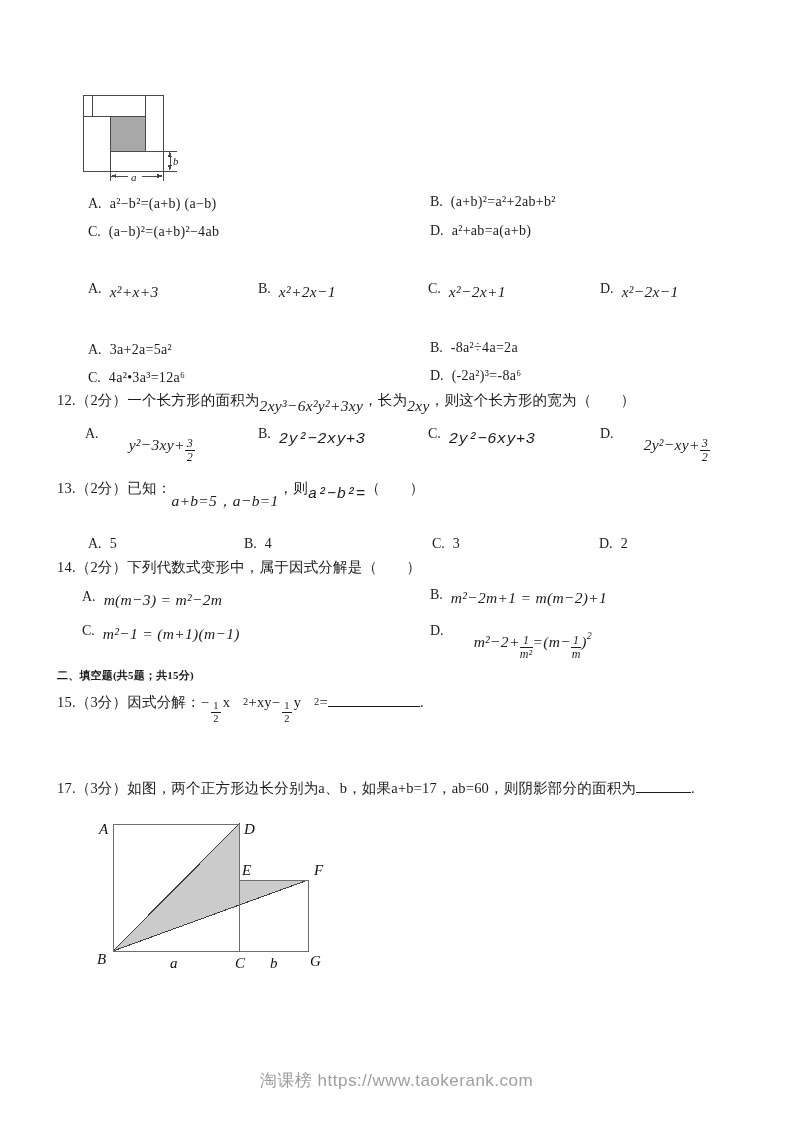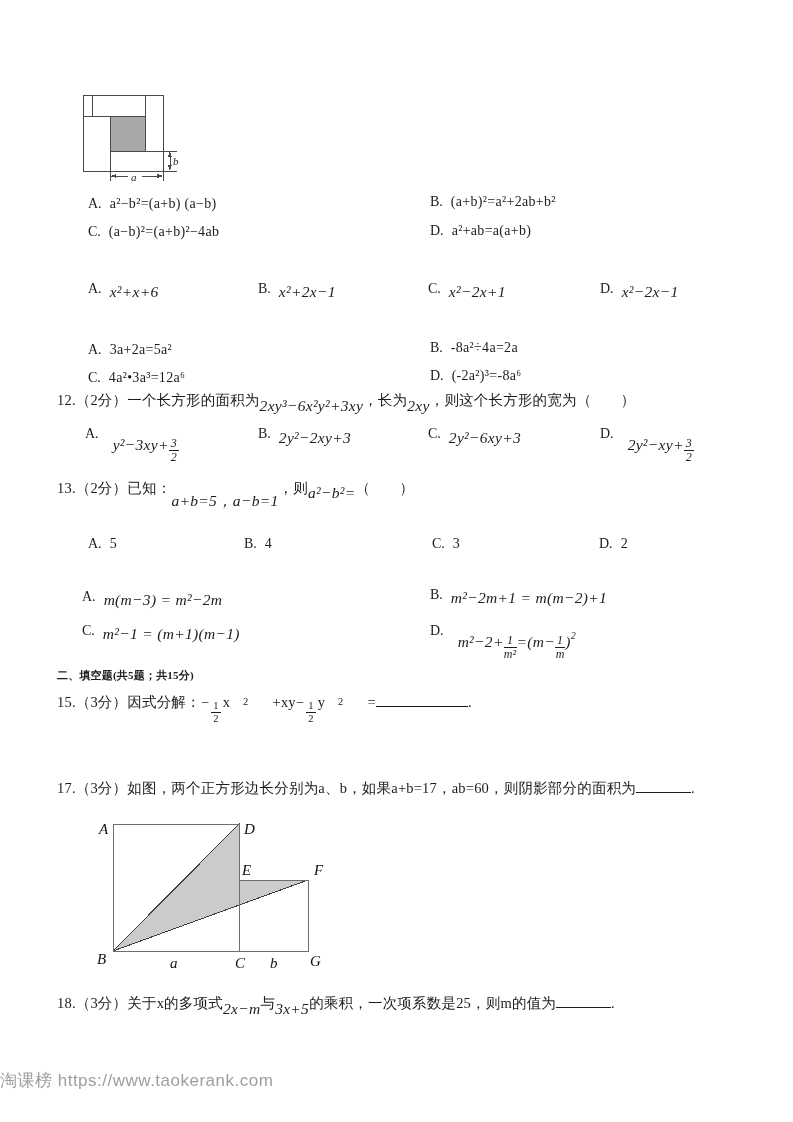--- a/index.html
+++ b/index.html
@@ -6,32 +6,32 @@
   .page{position:relative;width:793px;height:1122px;background:#ffffff;overflow:hidden;
         font-family:"Liberation Serif","DejaVu Sans",serif;color:#1c1c1c;}
   .abs{position:absolute;white-space:nowrap;}
   .stem{font-size:14.5px;letter-spacing:0.2px;}
   .hdr{font-weight:bold;font-size:11px;letter-spacing:0.2px;}
   .olabel{font-size:14px;margin-right:8px;}
   .mathi{font-style:italic;font-size:15.5px;font-family:"Liberation Serif","DejaVu Serif",serif;letter-spacing:0.3px;}
   .exprup{font-size:14px;letter-spacing:0.3px;}
   .dip{position:relative;top:6px;}
   .dipgiven{position:relative;top:13px;}
-  .dipsm{position:relative;top:5px;}
-  .dipopt{position:relative;top:12px;margin-left:6px;}
+  .dipsm{position:relative;top:5px;font-family:Liberation Mono, monospace;}
+  .dipopt{position:relative;top:12px;margin-left:22px;}
   .dipopt2{position:relative;top:4px;}
   .sfrac{display:inline-block;text-align:center;font-size:12px;line-height:1.1;vertical-align:-11px;font-style:italic;}
   .sfrac .num{display:block;border-bottom:1px solid #1c1c1c;padding:0 2px;}
   .sfrac .den{display:block;}
   .sfrac-s{font-size:10.5px;font-style:normal;vertical-align:-15px;margin:0 2px;}
   .exp{font-size:10.5px;margin-left:13px;vertical-align:2px;}
-  .gapl{margin-left:24px;}
+  .gapl{margin-left:0;}
   .psup{font-size:10px;vertical-align:8px;}
   .blank{display:inline-block;border-bottom:1px solid #1c1c1c;height:13px;}
-  .footer{width:793px;font-family:"Liberation Sans","DejaVu Sans",sans-serif;
+  .footer{width:793px;text-align:center;font-family:"Liberation Sans","DejaVu Sans",sans-serif;
           font-size:17px;color:#9e9e9e;letter-spacing:0.5px;}
   svg line, svg rect, svg polygon{shape-rendering:crispEdges;}
 </style>
 </head>
 <body>
 
 <div class="page">
 
   <svg class="abs" style="left:78px;top:90px" width="112" height="96" viewBox="0 0 112 96">
     <rect x="5" y="5" width="80" height="76" fill="#ffffff" stroke="#4a4a4a"></rect>
@@ -63,21 +63,21 @@
     <span class="olabel">B.</span><span class="exprup">(a+b)²=a²+2ab+b²</span>
   </div>
   <div class="abs" style="left:88px;top:222px">
     <span class="olabel">C.</span><span class="exprup">(a−b)²=(a+b)²−4ab</span>
   </div>
   <div class="abs" style="left:430px;top:221px">
     <span class="olabel">D.</span><span class="exprup">a²+ab=a(a+b)</span>
   </div>
 
   <div class="abs" style="left:88px;top:279px">
-    <span class="olabel">A.</span><span class="mathi dipopt2">x²+x+6</span>
+    <span class="olabel">A.</span><span class="mathi dipopt2">x²+x+3</span>
   </div>
   <div class="abs" style="left:258px;top:279px">
     <span class="olabel">B.</span><span class="mathi dipopt2">x²+2x−1</span>
   </div>
   <div class="abs" style="left:428px;top:279px">
     <span class="olabel">C.</span><span class="mathi dipopt2">x²−2x+1</span>
   </div>
   <div class="abs" style="left:600px;top:279px">
     <span class="olabel">D.</span><span class="mathi dipopt2">x²−2x−1</span>
   </div>
@@ -120,20 +120,21 @@
   <div class="abs" style="left:244px;top:534px">
     <span class="olabel">B.</span><span class="exprup">4</span>
   </div>
   <div class="abs" style="left:432px;top:534px">
     <span class="olabel">C.</span><span class="exprup">3</span>
   </div>
   <div class="abs" style="left:599px;top:534px">
     <span class="olabel">D.</span><span class="exprup">2</span>
   </div>
 
+  <div class="abs stem" style="left:57px;top:558px">14.（2分）下列代数式变形中，属于因式分解是（　　）</div>
   <div class="abs" style="left:82px;top:587px">
     <span class="olabel">A.</span><span class="mathi dipopt2">m(m−3) = m²−2m</span>
   </div>
   <div class="abs" style="left:430px;top:585px">
     <span class="olabel">B.</span><span class="mathi dipopt2">m²−2m+1 = m(m−2)+1</span>
   </div>
   <div class="abs" style="left:82px;top:621px">
     <span class="olabel">C.</span><span class="mathi dipopt2">m²−1 = (m+1)(m−1)</span>
   </div>
   <div class="abs" style="left:430px;top:618px">
@@ -159,19 +160,16 @@
     <text x="166" y="22" font-size="15" font-style="italic" fill="#111">D</text>
     <text x="164" y="63" font-size="15" font-style="italic" fill="#111">E</text>
     <text x="236" y="63" font-size="15" font-style="italic" fill="#111">F</text>
     <text x="19" y="152" font-size="15" font-style="italic" fill="#111">B</text>
     <text x="157" y="156" font-size="15" font-style="italic" fill="#111">C</text>
     <text x="232" y="154" font-size="15" font-style="italic" fill="#111">G</text>
     <text x="92" y="156" font-size="15" font-style="italic" fill="#111">a</text>
     <text x="192" y="156" font-size="15" font-style="italic" fill="#111">b</text>
   </svg>
 
-  <div class="abs stem" style="left:57px;top:994px">
-    <span>18.（3分）关于x的多项式</span><span class="mathi dip">2x−m</span><span>与</span><span class="mathi dip">3x+5</span><span>的乘积，一次项系数是25，则m的值为</span><span class="blank" style="width:55px"></span><span>.</span>
-  </div>
 
   <div class="abs footer" style="left:0;top:1069px">淘课榜 https://www.taokerank.com</div>
 
 </div>
 
 </body></html>

